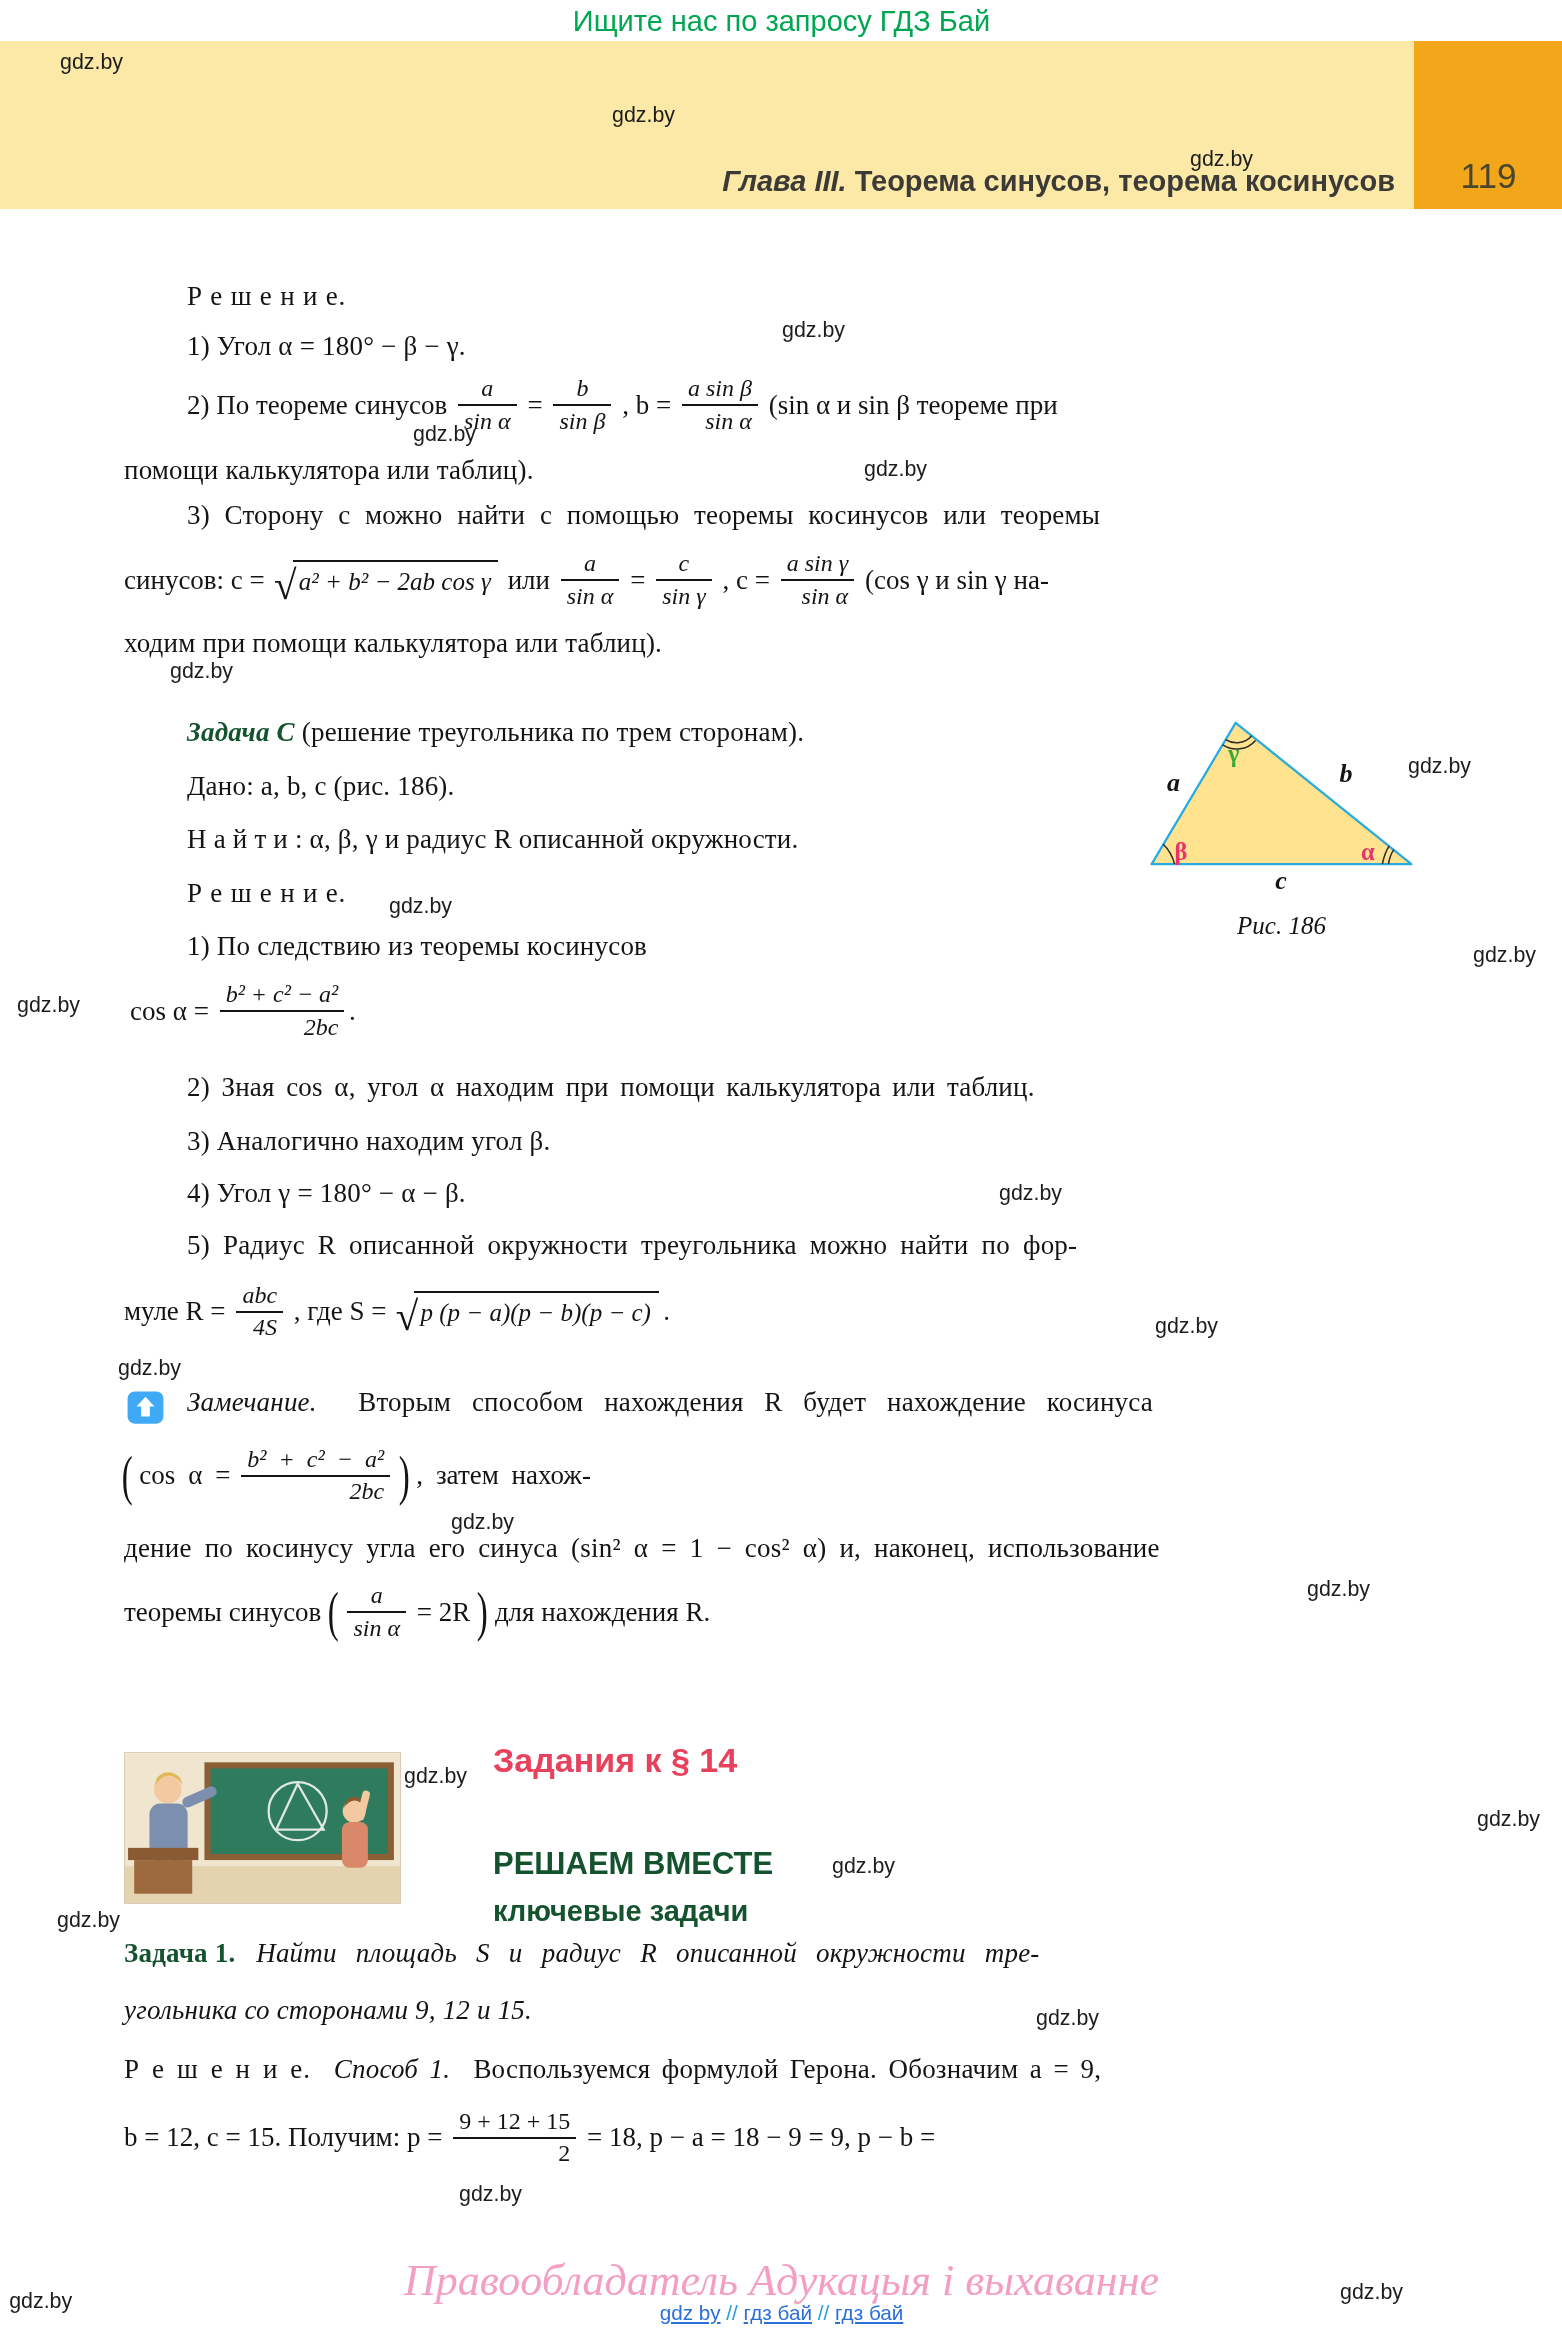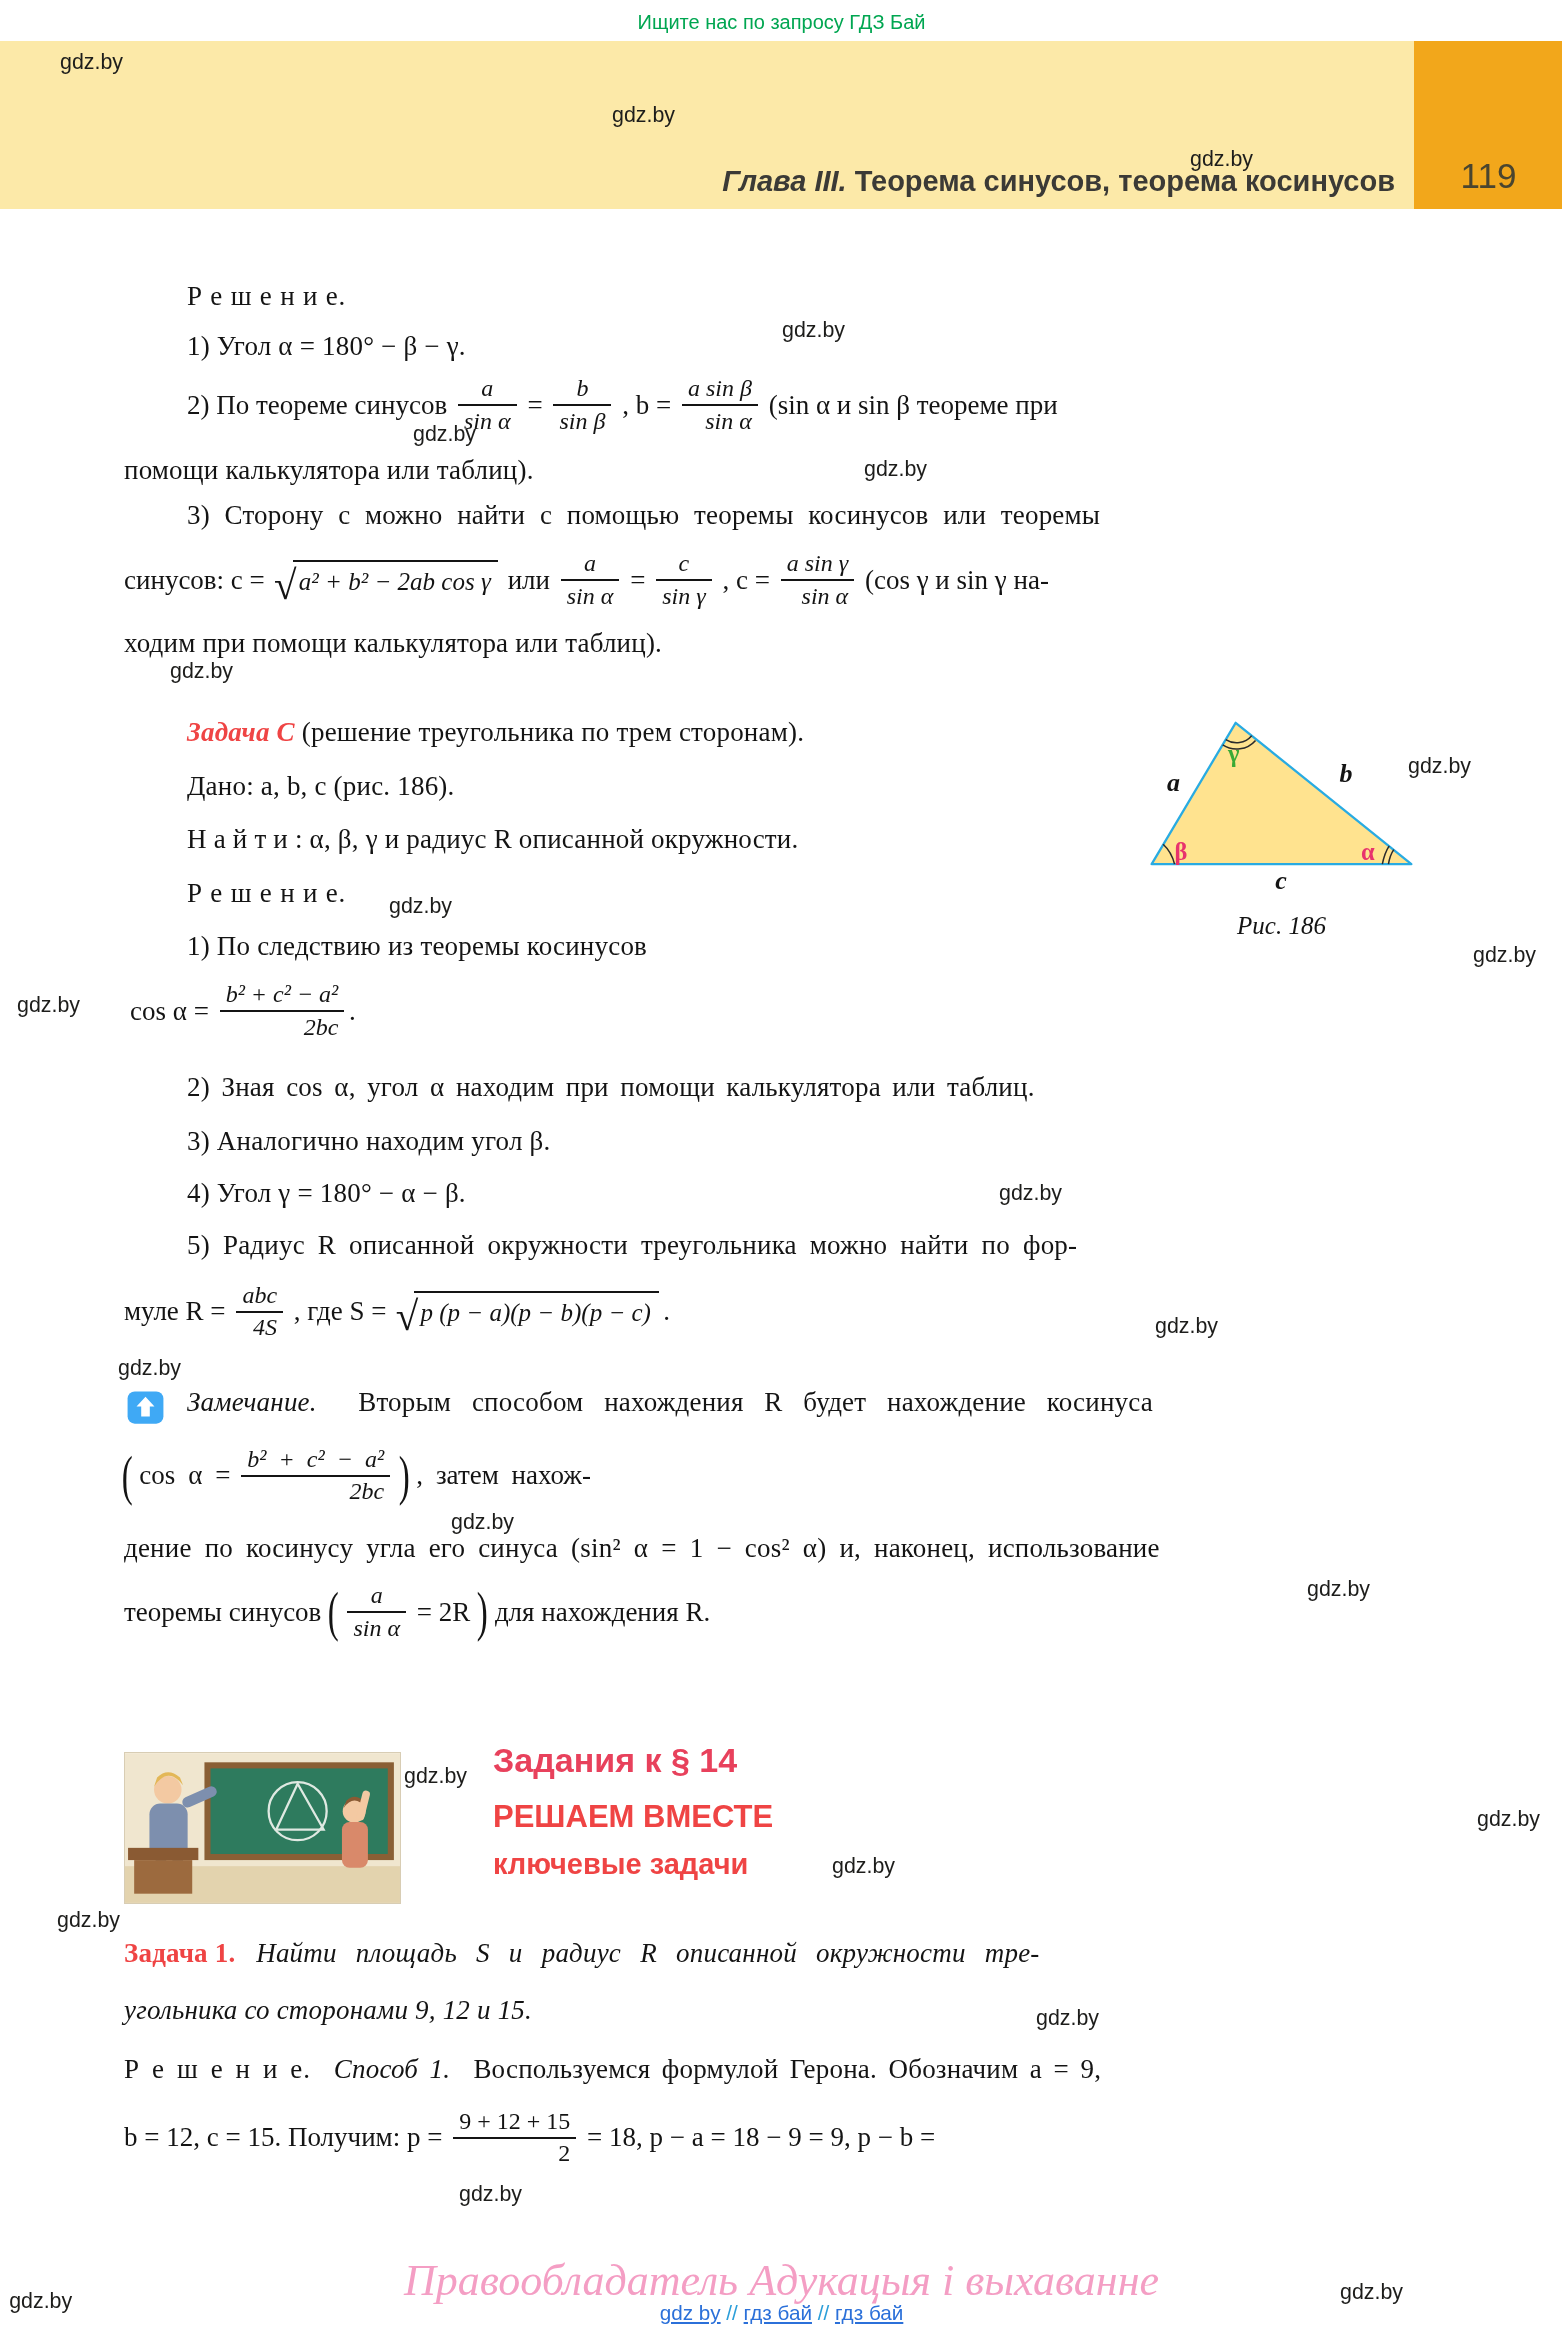--- a/index.html
+++ b/index.html
@@ -11,35 +11,35 @@
   .wm{font-family:"Liberation Sans",sans-serif;font-size:21.4px;color:#1d1d1b;white-space:nowrap;}
   .mathrow{display:flex;align-items:center;gap:9.2px;font-size:27px;white-space:nowrap;}
   .frac{display:inline-flex;flex-direction:column;align-items:stretch;text-align:center;
         font-size:24px;line-height:1.15;font-style:italic;margin:0 1.5px;}
   .frac .num{border-bottom:2.3px solid #141414;padding:0.8px 6.1px 1.5px;}
   .frac .den{padding:1.5px 6.1px 0;text-align:right;}
   .sqrt{display:inline-flex;align-items:flex-start;}
   .sqrt .sign{font-size:41px;line-height:1;margin-right:-3.8px;transform:translateY(4.6px);}
   .sqrt .rad{border-top:2.3px solid #141414;padding:6.1px 7.7px 0 6.1px;font-style:italic;font-size:25px;}
   .bigp{font-size:55px;font-weight:400;line-height:0.9;transform:scaleX(0.6);margin:0 -6.1px;}
-  .blue{color:#ef4444;}
+  .blue{color:#14532d;margin-top:47px;}
   .band{background:#FCE9A8;}
   .pagebox{background:#F2A71B;}
   .jit{font-style:italic;}
   .caption{font-style:italic;font-size:25px;text-align:center;}
   .letterwide{letter-spacing:0.8px;}
   a.lnk{color:#2B70D9;text-decoration:underline;cursor:pointer;}
   .sep{color:#2B9ED9;}
 </style>
 </head>
 <body>
 
 <div id="page">
 
-  <div class="abs sans" style="left:0;right:0;top:11px;text-align:center;font-size:20px;font-weight:500;color:#00A651;">Ищите нас по запросу ГДЗ Бай</div>
+  <div class="abs sans" style="left:0;right:0;top:5px;text-align:center;font-size:29px;font-weight:500;color:#00A651;">Ищите нас по запросу ГДЗ Бай</div>
 
   <div class="abs band" style="left:0;top:41px;width:1563px;height:168px;"></div>
   <div class="abs pagebox" style="left:1414px;top:41px;width:149px;height:168px;"></div>
   <div class="abs sans" style="left:1414px;top:156px;width:149px;text-align:center;font-size:35px;font-weight:500;color:#4A452F;">119</div>
   <div class="abs sans" style="right:168px;top:165px;font-size:29px;font-weight:600;color:#3B3A36;white-space:nowrap;text-align:center;">
     <span style="font-style:italic;">Глава III.</span><span> Теорема синусов, теорема косинусов</span>
   </div>
 
   <span class="abs wm" style="left:60px;top:50px;">gdz.by</span>
   <span class="abs wm" style="left:612px;top:103px;">gdz.by</span>

